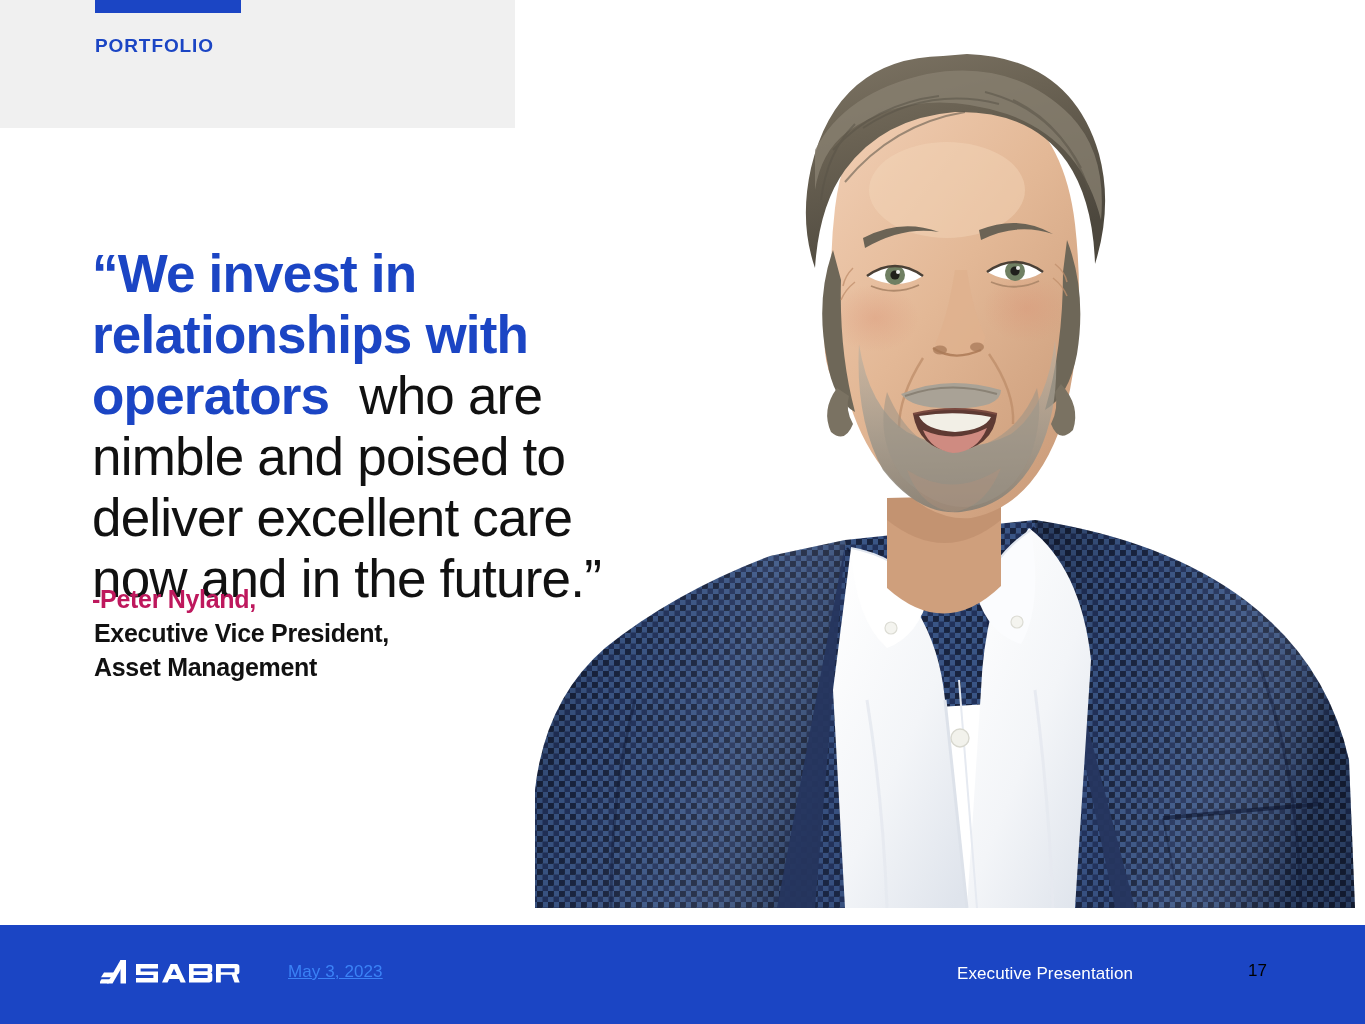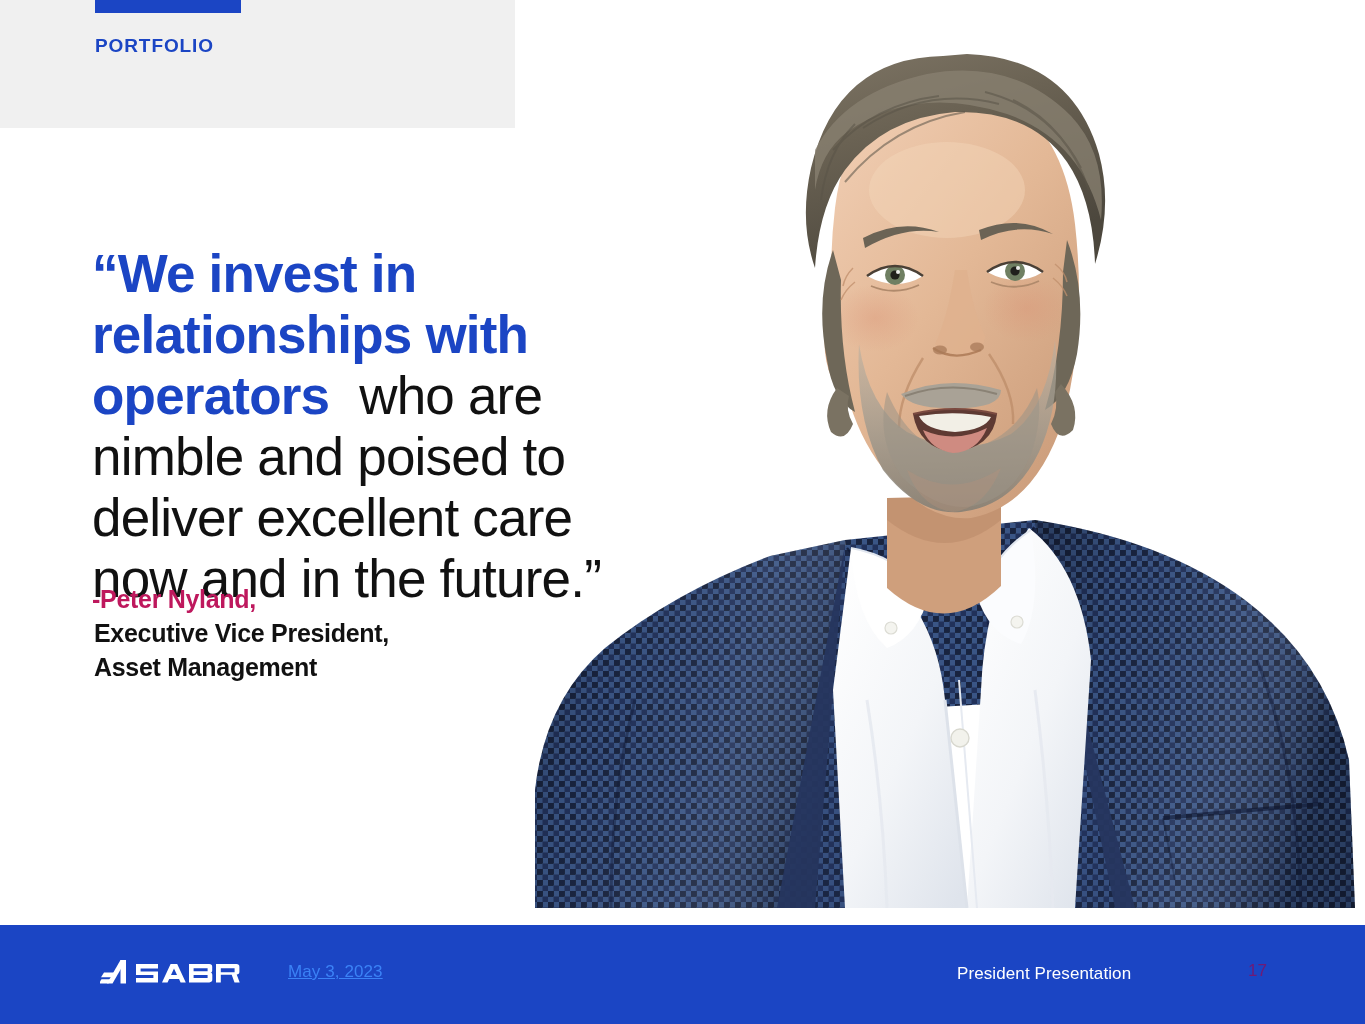--- a/index.html
+++ b/index.html
@@ -163,21 +163,21 @@
     font-size: 17px;
     color: #ffffff;
     letter-spacing: 0.1px;
     z-index: 7;
   }
   .footer-page {
     position: absolute;
     left: 1248px;
     top: 961px;
     font-size: 17px;
-    color: #701a75;
+    color: #000000;
     z-index: 7;
   }
 </style>
 </head>
 <body>
 
 <div class="slide">
 
   <div class="header-band"></div>
   <div class="accent-bar"></div>
@@ -406,16 +406,16 @@
         <path d="M62 24.4 L70.6 6 h6.6 l8.6 18.4 h-5.2 l-1.55-3.5 h-9.9 l-1.6 3.5 Z M71.0 17.1 h6.0 l-3.0 -6.6 Z"></path>
 
         <path d="M89 6 h20.2 c2 0 3 1 3 2.8 v3.6 c0 1.2-.6 1.9-1.7 2.2 1.1.3 1.8 1 1.8 2.3 v4.7 c0 1.8-1 2.8-3 2.8 H89 Z M93.6 10.3 v3.0 h14.0 v-3.0 Z M93.6 17.0 v3.1 h14.0 v-3.1 Z"></path>
 
         <path d="M116 6 h20.4 c2 0 3 1 3 2.8 v5.0 c0 1.7-.9 2.7-2.7 2.8 l3.0 7.8 h-5.2 l-2.8 -7.6 h-10.9 v7.6 H116 Z M120.8 10.3 v3.9 h13.8 v-3.9 Z"></path>
       </g>
     </svg>
   </div>
 
   <div class="footer-date">May 3, 2023</div>
-  <div class="footer-center">President Presentation</div>
+  <div class="footer-center">Executive Presentation</div>
   <div class="footer-page">17</div>
 
 </div>
 
 </body></html>

